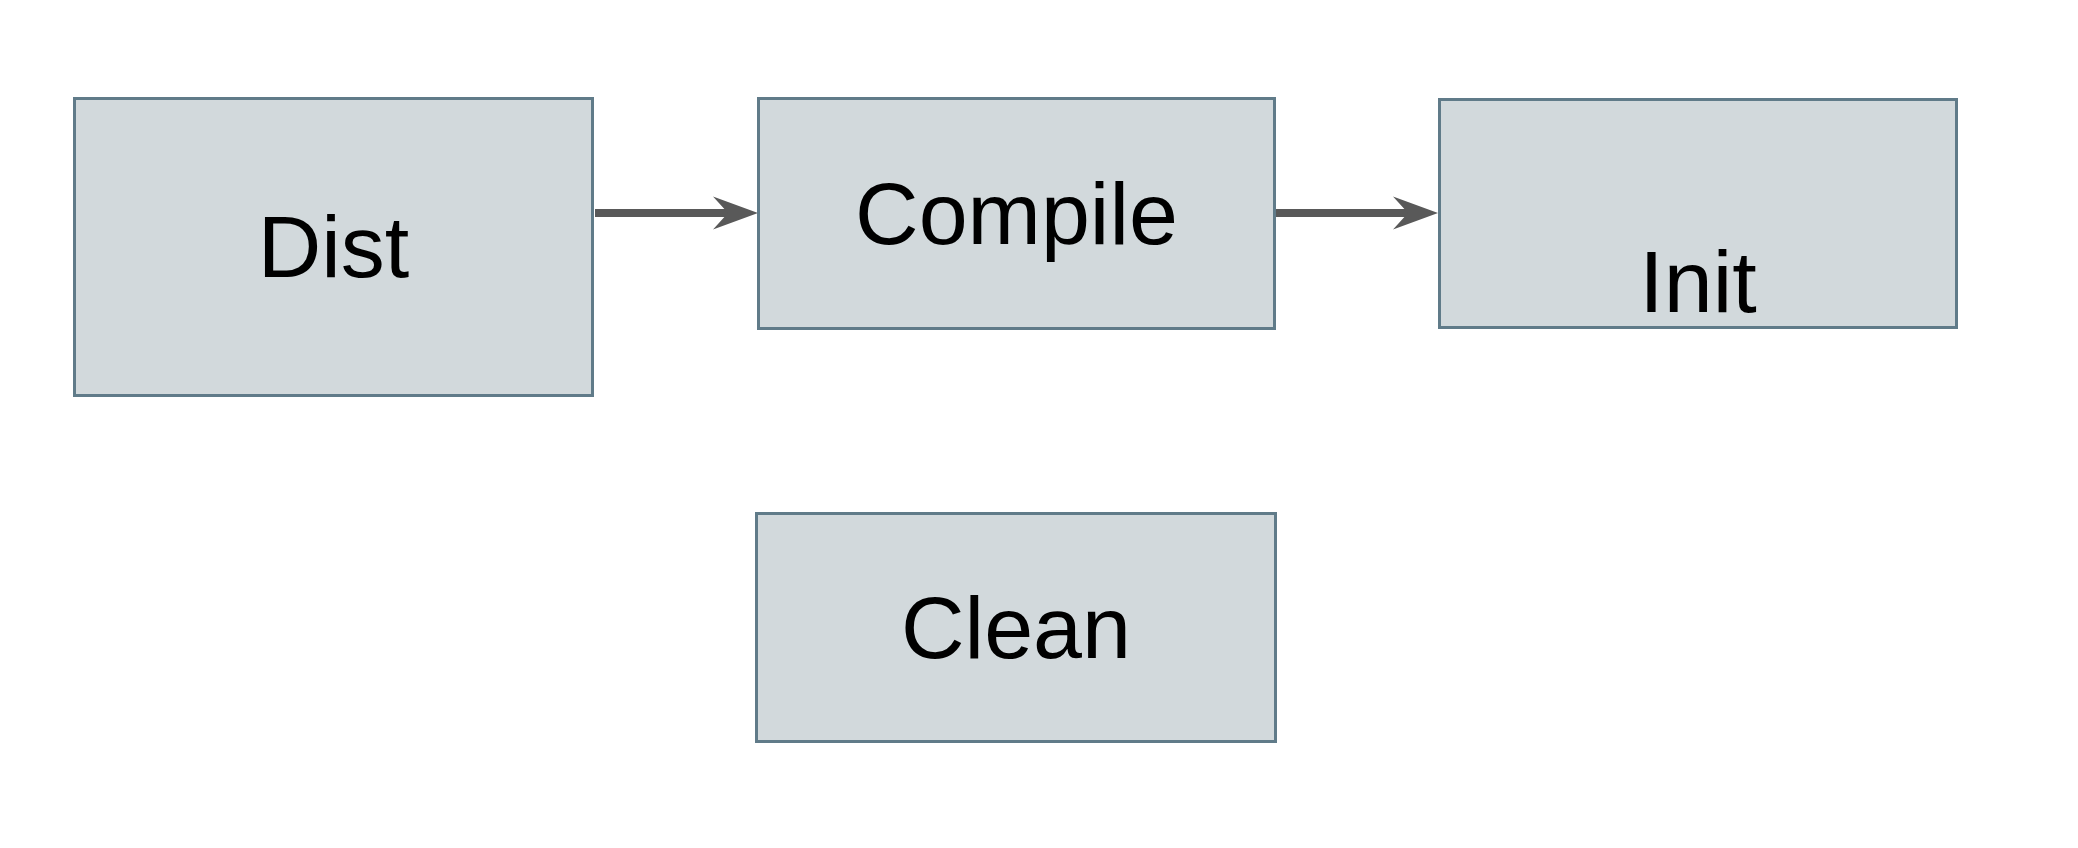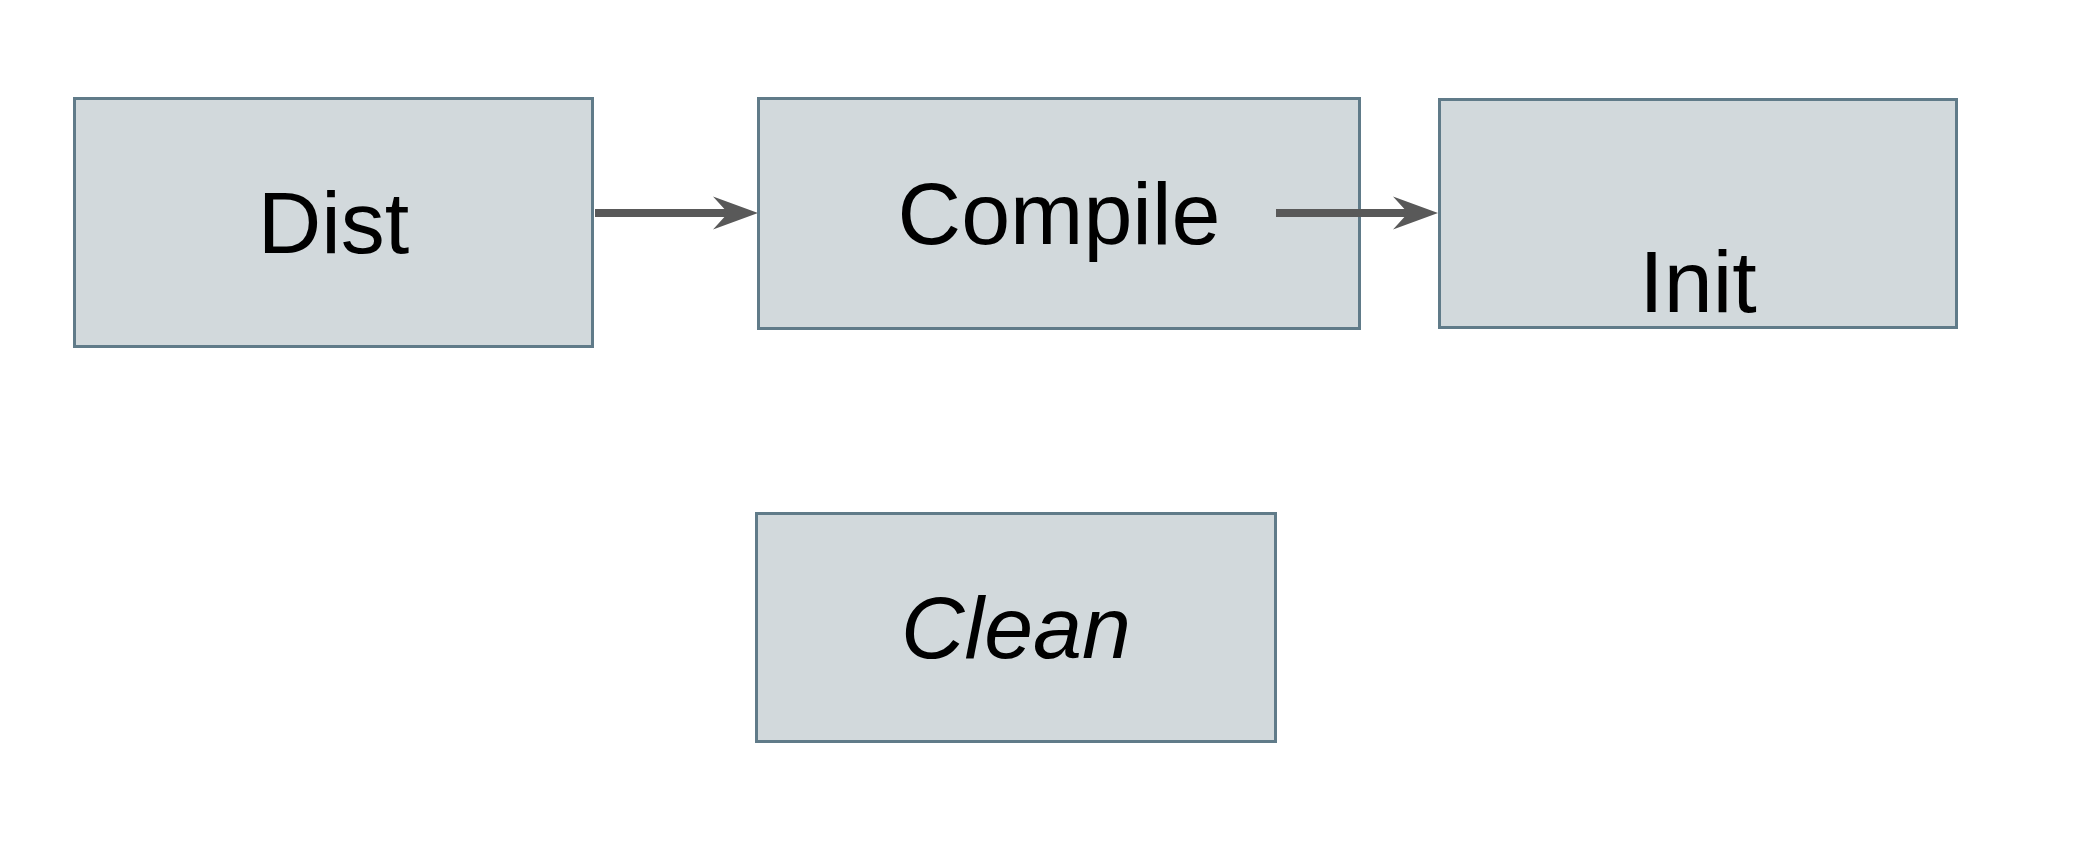--- a/index.html
+++ b/index.html
@@ -23,24 +23,24 @@
     justify-content: center;
   }
   .node-label {
     font-size: 88px;
     font-weight: 400;
     color: #000000;
     letter-spacing: 0px;
     line-height: 1;
     white-space: nowrap;
   }
-  .node-dist    { left: 73px;   top: 97px;  width: 521px; height: 251px; }
-  .node-compile { left: 757px;  top: 97px;  width: 604px; height: 233px; }
+  .node-dist    { left: 73px;   top: 97px;  width: 521px; height: 300px; }
+  .node-compile { left: 757px;  top: 97px;  width: 519px; height: 233px; }
   .node-init    { left: 1438px; top: 98px;  width: 520px; height: 231px; align-items: flex-end; }
-  .node-clean   { left: 755px;  top: 512px; width: 522px; height: 231px; font-style: italic; }
+  .node-clean   { left: 755px;  top: 512px; width: 522px; height: 231px; }
   .arrow {
     position: absolute;
     overflow: visible;
   }
   .arrow-1 { left: 595px; top: 196px; }
   .arrow-2 { left: 1276px; top: 196px; }
   .arrow line    { stroke: #595959; stroke-width: 8; }
   .arrow polygon { fill: #595959; }
 </style>
 </head>

